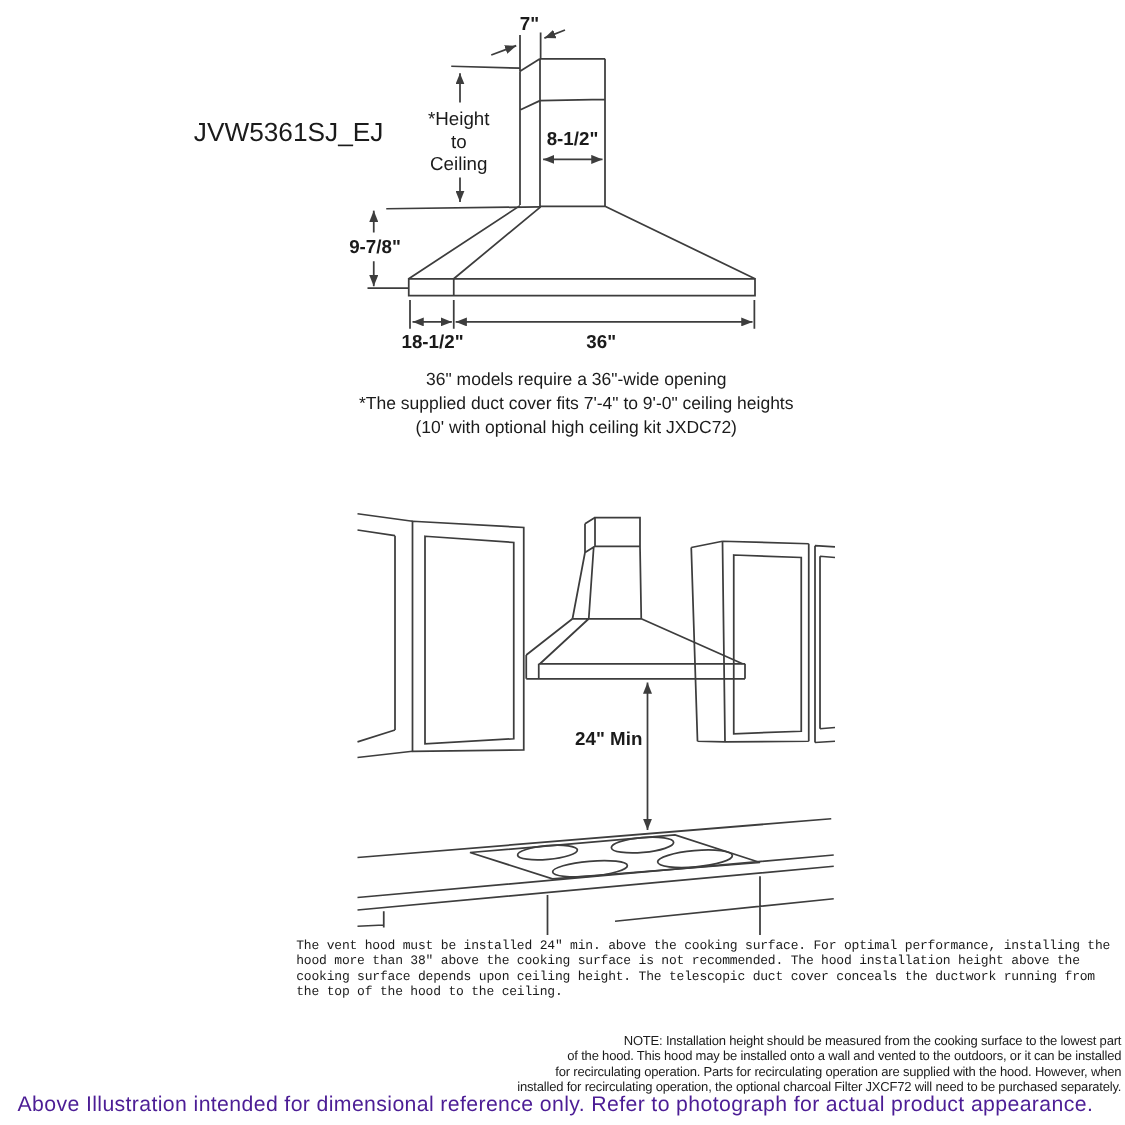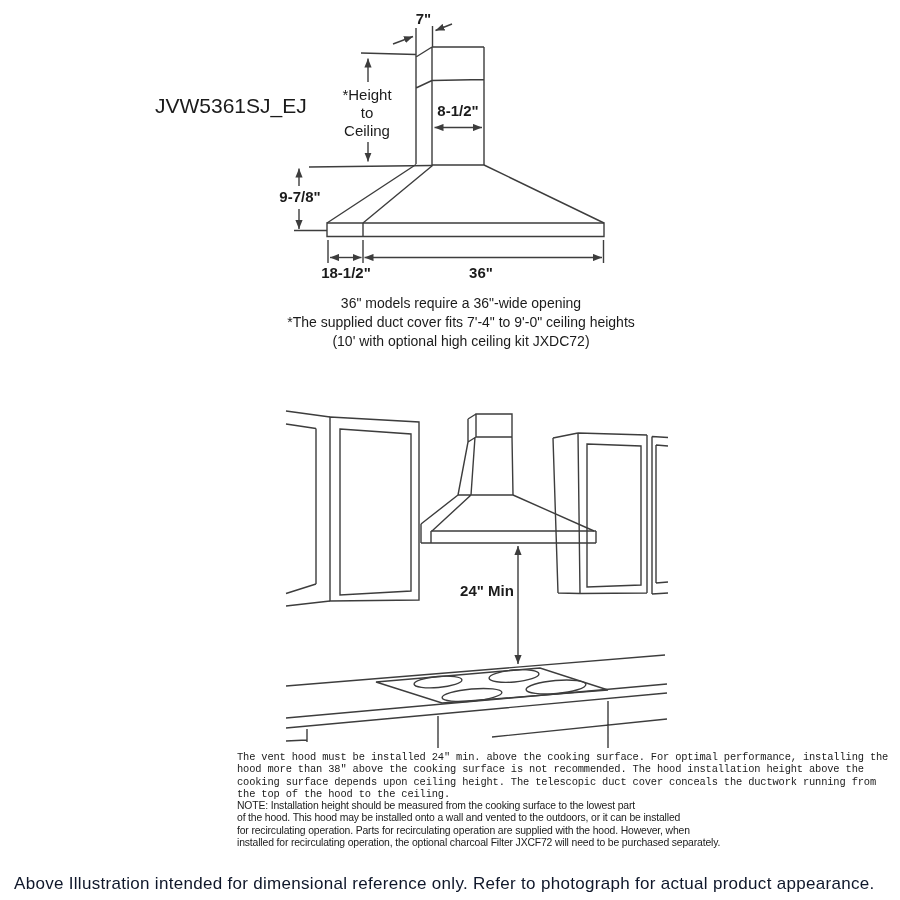--- a/index.html
+++ b/index.html
@@ -16,23 +16,23 @@
   .art text.lbl { font-size:15px; text-anchor:middle; }
   .art text.model { font-size:21px; text-anchor:start; }
   .txtblock { position:absolute; white-space:pre-line; }
   .mid-notes {
     left:160px; top:294px; width:602px; text-align:center;
     font-size:14px; line-height:19px; color:var(--text);
   }
   .para { left:237px; width:660px; font-size:10.4px; line-height:12.3px;
           letter-spacing:-0.15px; color:var(--text); }
   .para-1 { top:751px;font-family:Liberation Mono, monospace; }
-  .para-2 { top:800px; }
+  .para-2 { top:828px;text-align:right; }
   .caption { left:14px; top:873px; width:886px; font-size:17px; line-height:21px;
-             letter-spacing:0.3px; color:#0f172a; white-space:nowrap; }
+             letter-spacing:0.3px; color:#4c1d95; white-space:nowrap; }
 </style>
 </head>
 <body>
 
 <div class="page">
 
   <svg class="art" width="900" height="900" viewBox="0 0 900 900">
     <defs>
       <marker id="arw" viewBox="0 0 10 8" refX="10" refY="4" markerWidth="9" markerHeight="7.2" orient="auto-start-reverse" markerUnits="userSpaceOnUse">
         <path d="M0,0 L10,4 L0,8 Z"></path>

